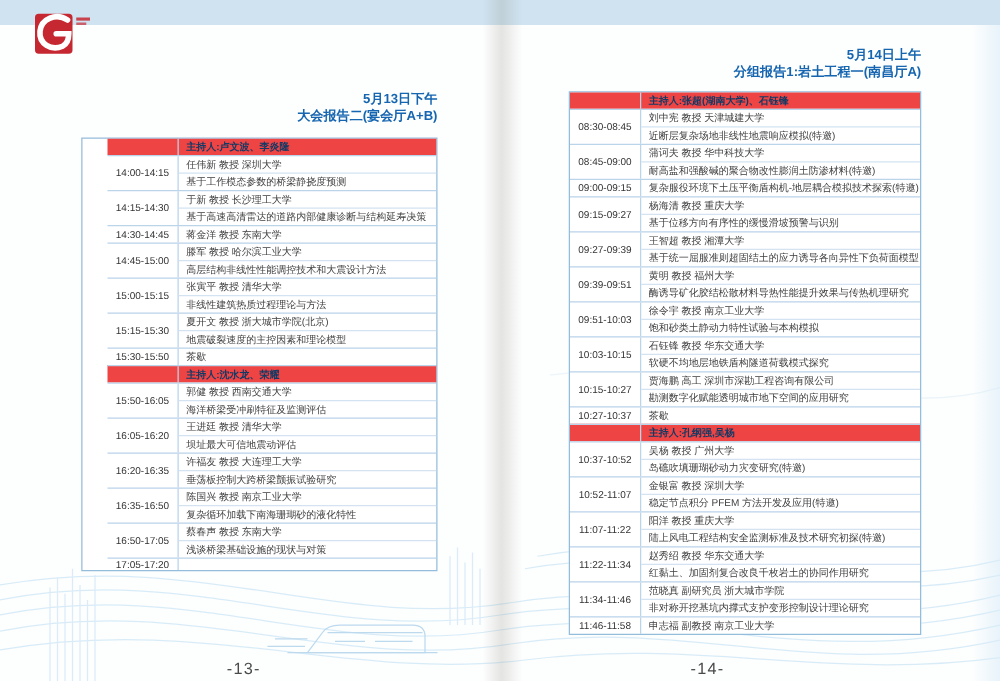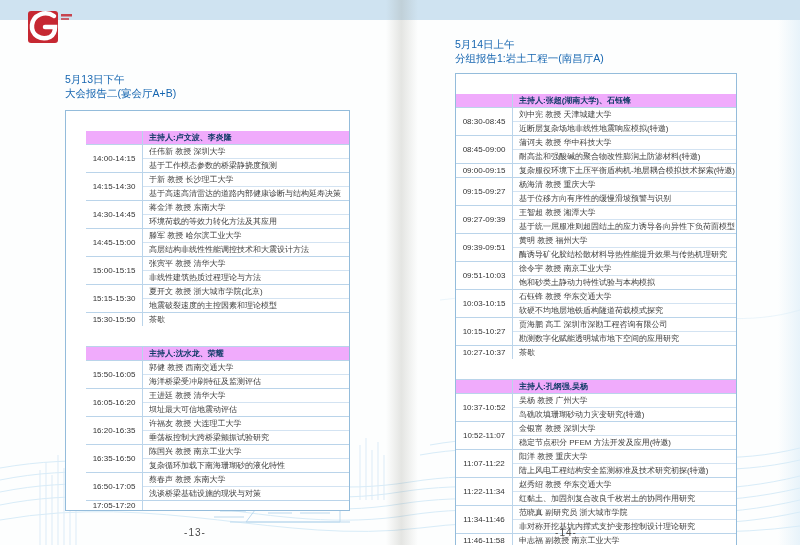--- a/index.html
+++ b/index.html
@@ -5,34 +5,34 @@
   html,body{margin:0;padding:0;}
   .canvas{position:relative;width:800px;height:545px;background:#fdfefe;overflow:hidden;
           font-family:"Liberation Sans","DejaVu Sans",sans-serif;}
   .top-bar{position:absolute;left:0;top:0;width:800px;height:20px;background:#cfe3f1;}
   .edge-right{position:absolute;right:0;top:20px;width:22px;height:525px;
               background:linear-gradient(90deg,rgba(214,234,247,0),rgba(214,234,247,.55));}
   .spine{position:absolute;left:386px;top:0;width:32px;height:545px;
          background:linear-gradient(90deg,rgba(140,140,128,0) 0%,rgba(140,140,128,.22) 48%,rgba(140,140,128,0) 100%);}
   .watermark{position:absolute;left:0;top:0;}
   .logo{position:absolute;left:24px;top:6px;}
-  .page-title-line{position:absolute;text-align:left;font-weight:normal;color:#1565b0;
+  .page-title-line{position:absolute;text-align:right;font-weight:bold;color:#1565b0;
                    font-size:10.5px;line-height:13px;white-space:nowrap;}
   .schedule-table{position:absolute;background:#ffffff;border:1px solid #94bcdb;box-sizing:border-box;}
   .block{display:flex;border-top:1px solid #bad4ea;align-items:stretch;}
   .block:first-child{border-top:none;}
-  .chair-block{background:#f0abfc;margin-top:20px;}
+  .chair-block{background:#ef4444;}
   .time-cell{flex:0 0 56px;border-right:1px solid #bad4ea;display:flex;align-items:center;
              justify-content:center;font-size:8px;color:#333333;}
   .content-col{flex:1;min-width:0;}
   .line{height:13px;line-height:13px;padding:0 6px;font-size:8px;color:#404040;
         white-space:nowrap;overflow:hidden;}
   .line+.line{border-top:1px solid #d3e3f2;}
   .chair-line{font-weight:bold;color:#0f3a66;}
-  .page-number{position:absolute;text-align:center;font-size:10px;color:#4a4a4a;letter-spacing:1px;}
+  .page-number{position:absolute;text-align:center;font-size:13px;color:#4a4a4a;letter-spacing:1px;}
 </style>
 </head>
 <body>
 
 <div class="canvas">
 
   <div class="top-bar"></div>
   <div class="edge-right"></div>
 
   <svg class="watermark" width="800" height="545" viewBox="0 0 800 545">
@@ -90,21 +90,20 @@
           <div class="time-cell">14:15-14:30</div>
           <div class="content-col">
             <div class="line">于新 教授 长沙理工大学</div>
             <div class="line">基于高速高清雷达的道路内部健康诊断与结构延寿决策</div>
           </div>
         </div>
         <div class="block">
           <div class="time-cell">14:30-14:45</div>
           <div class="content-col">
             <div class="line">蒋金洋 教授 东南大学</div>
-            <div class="line">环境荷载的等效力转化方法及其应用</div>
           </div>
         </div>
         <div class="block">
           <div class="time-cell">14:45-15:00</div>
           <div class="content-col">
             <div class="line">滕军 教授 哈尔滨工业大学</div>
             <div class="line">高层结构非线性性能调控技术和大震设计方法</div>
           </div>
         </div>
         <div class="block">

